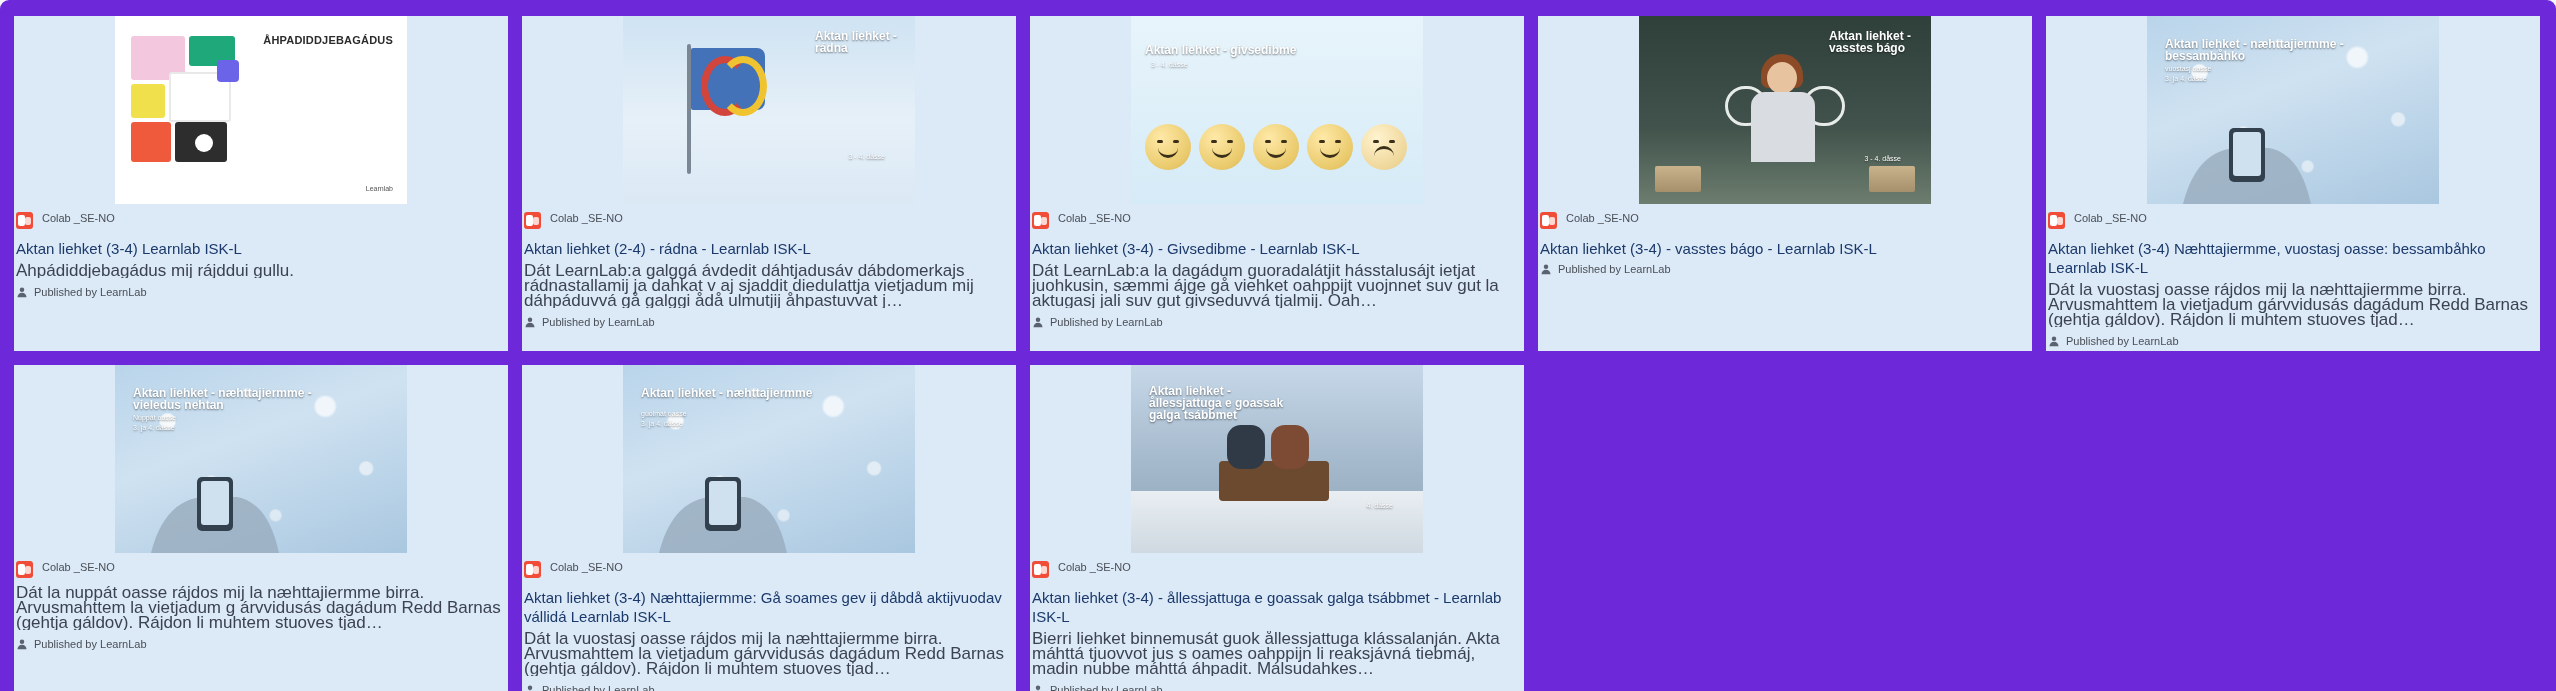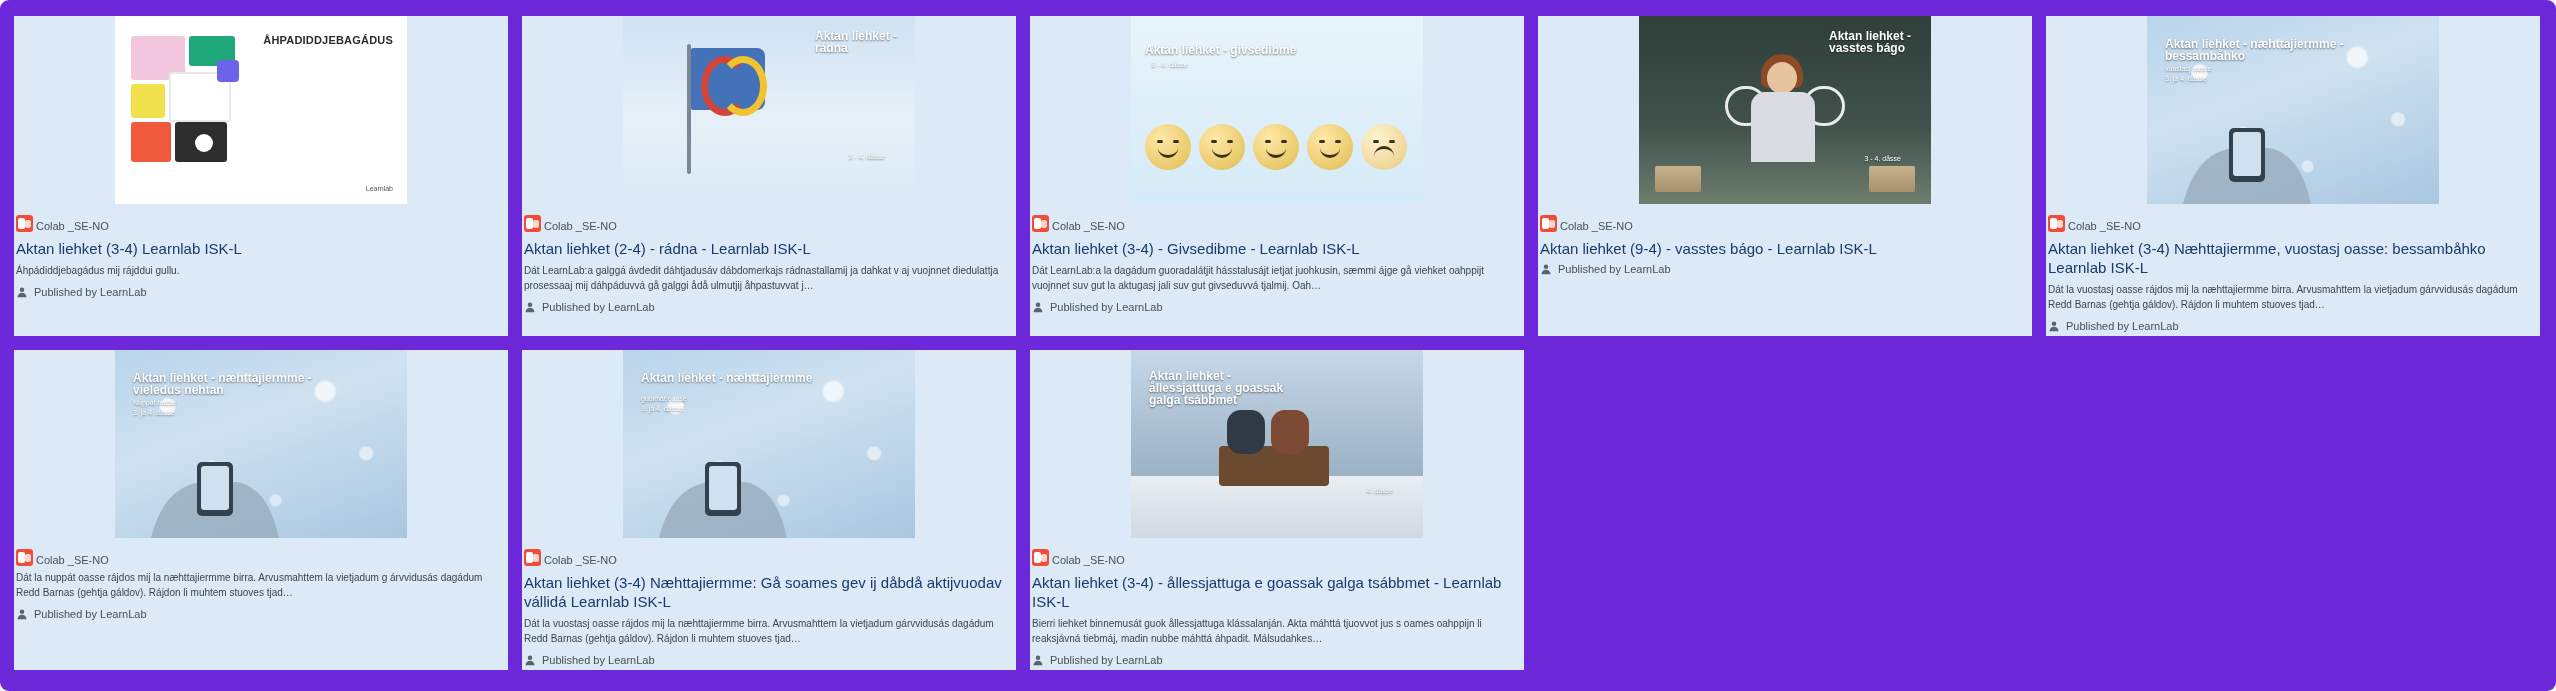--- a/index.html
+++ b/index.html
@@ -275,22 +275,22 @@
   }
   .sled-person {
     position: absolute;
     bottom: 84px;
     width: 38px;
     height: 44px;
     border-radius: 14px;
   }
   .badge-row {
     display: flex;
-    align-items: flex-end;
-    gap: 3px;
+    align-items: flex-start;
+    gap: 9px;
     padding: 8px 2px 4px 2px;
     height: 20px;
   }
   .colab-icon {
     width: 17px;
     height: 17px;
     border-radius: 3px;
     background: #f14c38;
     position: relative;
     flex: 0 0 auto;
@@ -319,21 +319,21 @@
   }
   .card-title {
     font-size: 15px;
     line-height: 19px;
     color: #1b3a6b;
     margin: 3px 2px 5px 2px;
     font-weight: normal;
     cursor: pointer;
   }
   .card-desc {
-    font-size: 10px;
+    font-size: 17px;
     line-height: 15px;
     color: #3c4350;
     margin: 0 2px 8px 2px;
     max-height: 45px;
     overflow: hidden;
   }
   .pub-row {
     display: flex;
     align-items: center;
     gap: 6px;
@@ -400,21 +400,21 @@
           <div class="slide-title" style="left:auto;right:18px;transform:none;text-align:left;">Aktan liehket -
 rádna</div>
           <div class="slide-sub" style="right:30px;bottom:42px;">3 - 4. dåsse</div>
         </div>
       </div>
       <div class="badge-row">
         <span class="colab-icon"></span>
         <span class="badge-text">Colab  _SE-NO</span>
       </div>
       <div class="card-title">Aktan liehket (2-4) - rádna - Learnlab ISK-L</div>
-      <div class="card-desc">Dát LearnLab:a galggá ávdedit dáhtjadusáv dábdomerkajs rádnastallamij ja dahkat v aj vuojnnet diedulattja prosessaaj mij dáhpáduvvá gå galggi ådå ulmutjij åhpastuvvat j…</div>
+      <div class="card-desc">Dát LearnLab:a galggá ávdedit dáhtjadusáv dábdomerkajs rádnastallamij ja dahkat v aj sjaddit diedulattja vietjadum mij dáhpáduvvá gå galggi ådå ulmutjij åhpastuvvat j…</div>
       <div class="pub-row">
         <svg class="pub-icon" viewBox="0 0 16 16">
             <circle cx="8" cy="5" r="3" fill="#5a6270"></circle>
             <path d="M2 15c0-3.3 2.7-6 6-6s6 2.7 6 6z" fill="#5a6270"></path>
           </svg>
         <span class="pub-text">Published by LearnLab</span>
       </div>
     </div>
 
     <div class="card">
@@ -478,21 +478,21 @@
           <div class="books" style="right:16px;"></div>
           <div class="slide-title" style="right:20px;left:auto;transform:none;text-align:left;">Aktan liehket -
 vasstes bágo</div>
           <div class="slide-sub" style="right:30px;bottom:40px;">3 - 4. dåsse</div>
         </div>
       </div>
       <div class="badge-row">
         <span class="colab-icon"></span>
         <span class="badge-text">Colab  _SE-NO</span>
       </div>
-      <div class="card-title">Aktan liehket (9-4) - vasstes bágo - Learnlab ISK-L</div>
+      <div class="card-title">Aktan liehket (3-4) - vasstes bágo - Learnlab ISK-L</div>
       <div class="pub-row">
         <svg class="pub-icon" viewBox="0 0 16 16">
             <circle cx="8" cy="5" r="3" fill="#5a6270"></circle>
             <path d="M2 15c0-3.3 2.7-6 6-6s6 2.7 6 6z" fill="#5a6270"></path>
           </svg>
         <span class="pub-text">Published by LearnLab</span>
       </div>
     </div>
 
     <div class="card">

